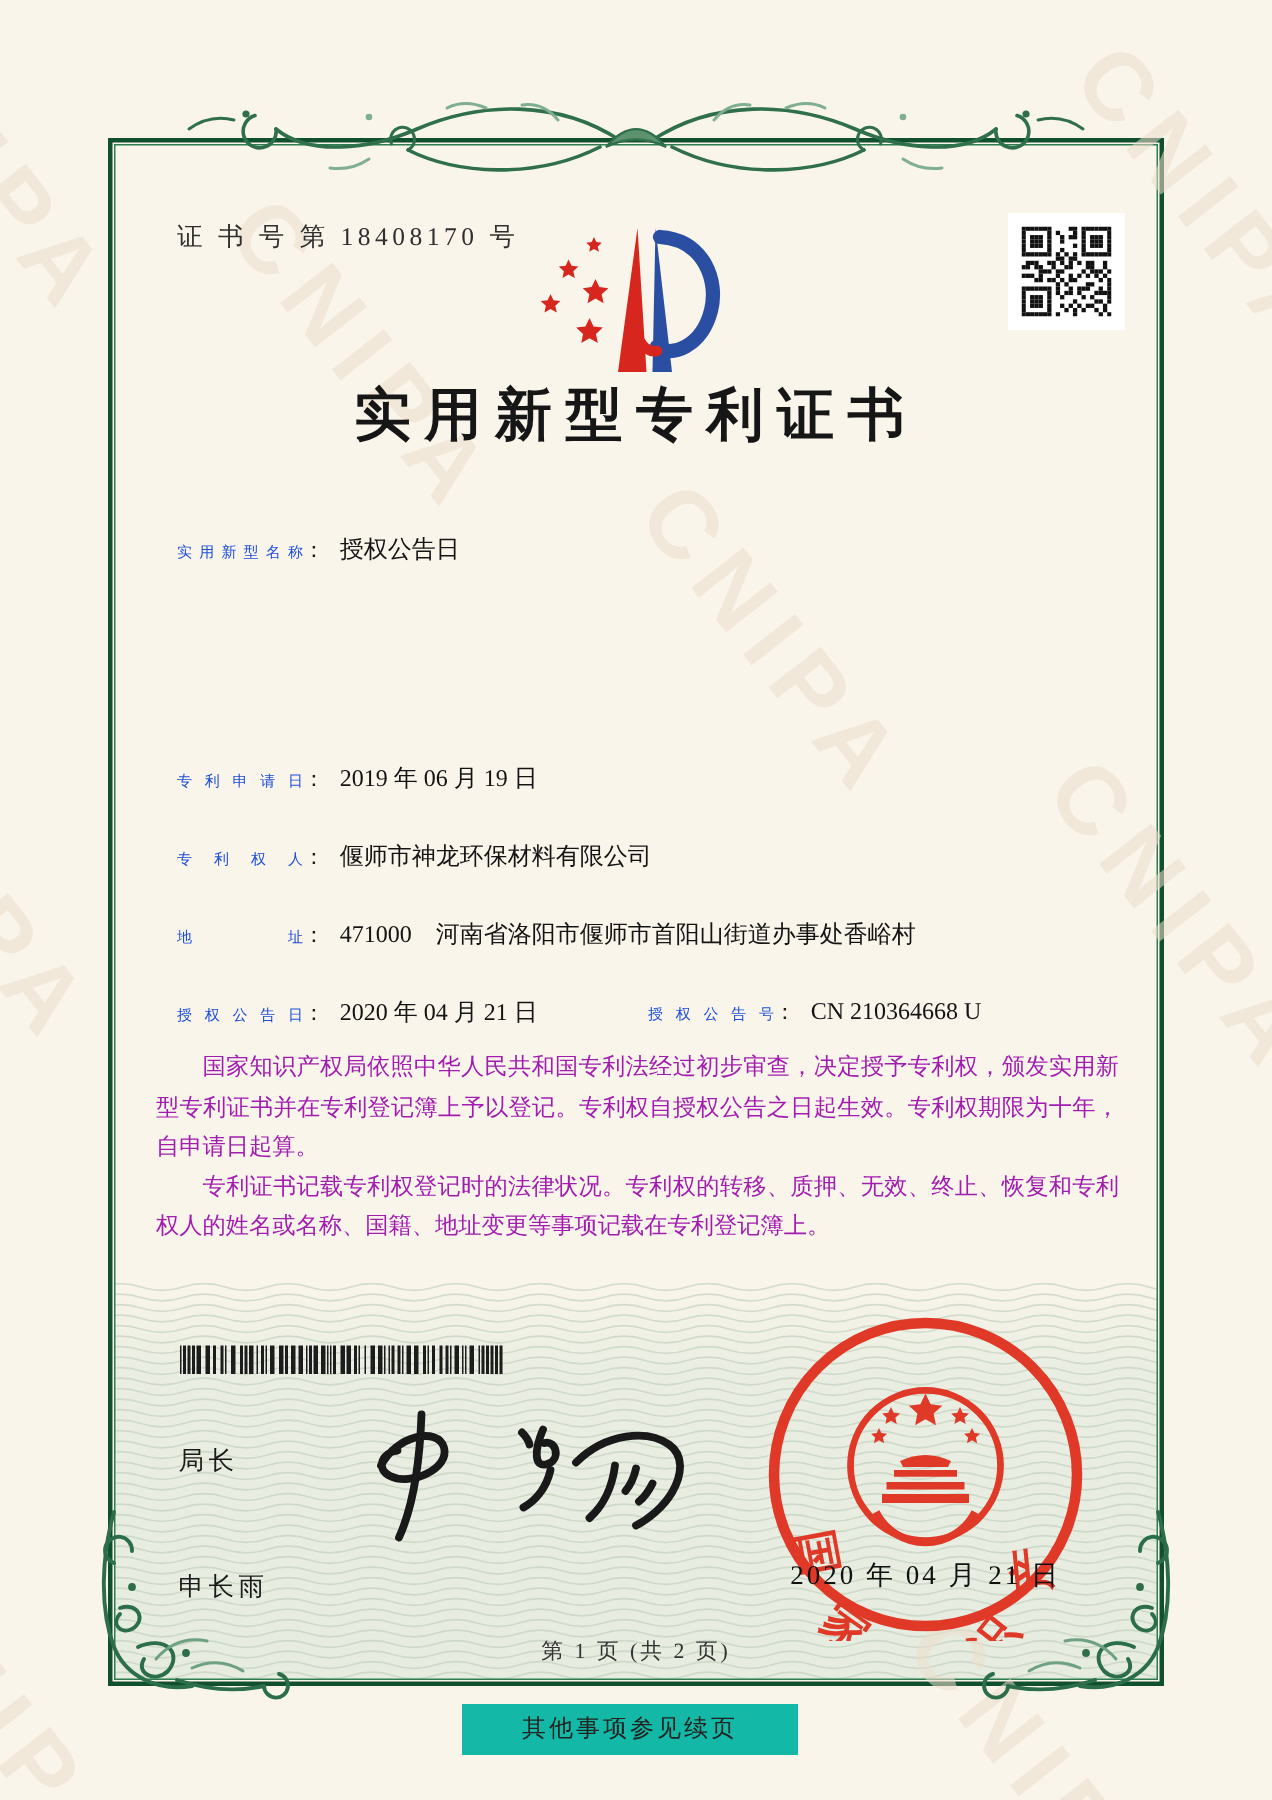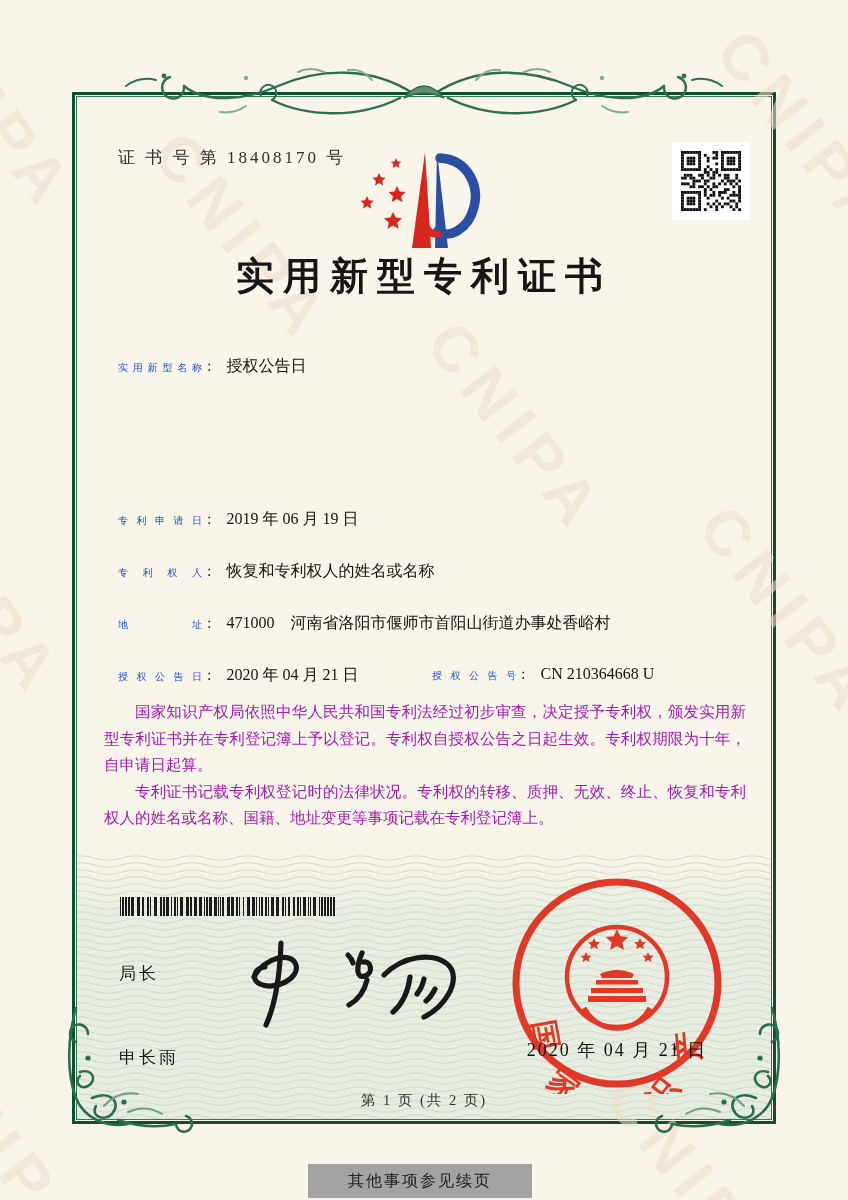--- a/index.html
+++ b/index.html
@@ -59,22 +59,22 @@
        font-size:17px;letter-spacing:3px;color:#1a1a1a;}
   .sig{position:absolute;left:228px;top:933px;}
   .seal{position:absolute;left:504px;top:872px;opacity:.95;z-index:4;}
   .seal-date{
     position:absolute;left:504px;top:1038px;width:226px;text-align:center;z-index:5;
     font-size:18px;letter-spacing:2px;color:#101010;
   }
   .pageno{position:absolute;left:72px;top:1091px;width:704px;text-align:center;
           font-size:14.5px;color:#333;letter-spacing:2px;z-index:3;}
   .note{
-    position:absolute;left:308px;top:1164px;width:224px;height:34px;line-height:34px;
-    background:#a3a3a3;text-align:center;font-size:16px;letter-spacing:2px;color:#222;z-index:3;
+    position:absolute;left:308px;top:1136px;width:224px;height:34px;line-height:34px;
+    background:#14b8a6;text-align:center;font-size:16px;letter-spacing:2px;color:#222;z-index:3;
   }
 </style>
 </head>
 <body>
 
 <div class="page">
 
   <span class="wm" style="left:-60px;top:-14px">CNIPA</span>
   <span class="wm" style="left:196px;top:118px">CNIPA</span>
   <span class="wm" style="left:760px;top:16px">CNIPA</span>
@@ -409,21 +409,21 @@
 
     <div class="title">实用新型专利证书</div>
 
     <div class="row" style="top:356px">
       <span class="flabel">实用新型名称</span><span class="colon">：</span><span class="fvalue">授权公告日</span>
     </div>
     <div class="row" style="top:509px">
       <span class="flabel">专利申请日</span><span class="colon">：</span><span class="fvalue">2019 年 06 月 19 日</span>
     </div>
     <div class="row" style="top:561px">
-      <span class="flabel">专利权人</span><span class="colon">：</span><span class="fvalue">恢复和专利权人的姓名或名称</span>
+      <span class="flabel">专利权人</span><span class="colon">：</span><span class="fvalue">偃师市神龙环保材料有限公司</span>
     </div>
     <div class="row" style="top:613px">
       <span class="flabel">地址</span><span class="colon">：</span><span class="fvalue">471000　河南省洛阳市偃师市首阳山街道办事处香峪村</span>
     </div>
     <div class="row" style="top:665px">
       <span class="flabel">授权公告日</span><span class="colon">：</span><span class="fvalue">2020 年 04 月 21 日</span>
       <span class="pair2">
         <span class="flabel">授权公告号</span><span class="colon">：</span><span class="fvalue">CN 210364668 U</span>
       </span>
     </div>

